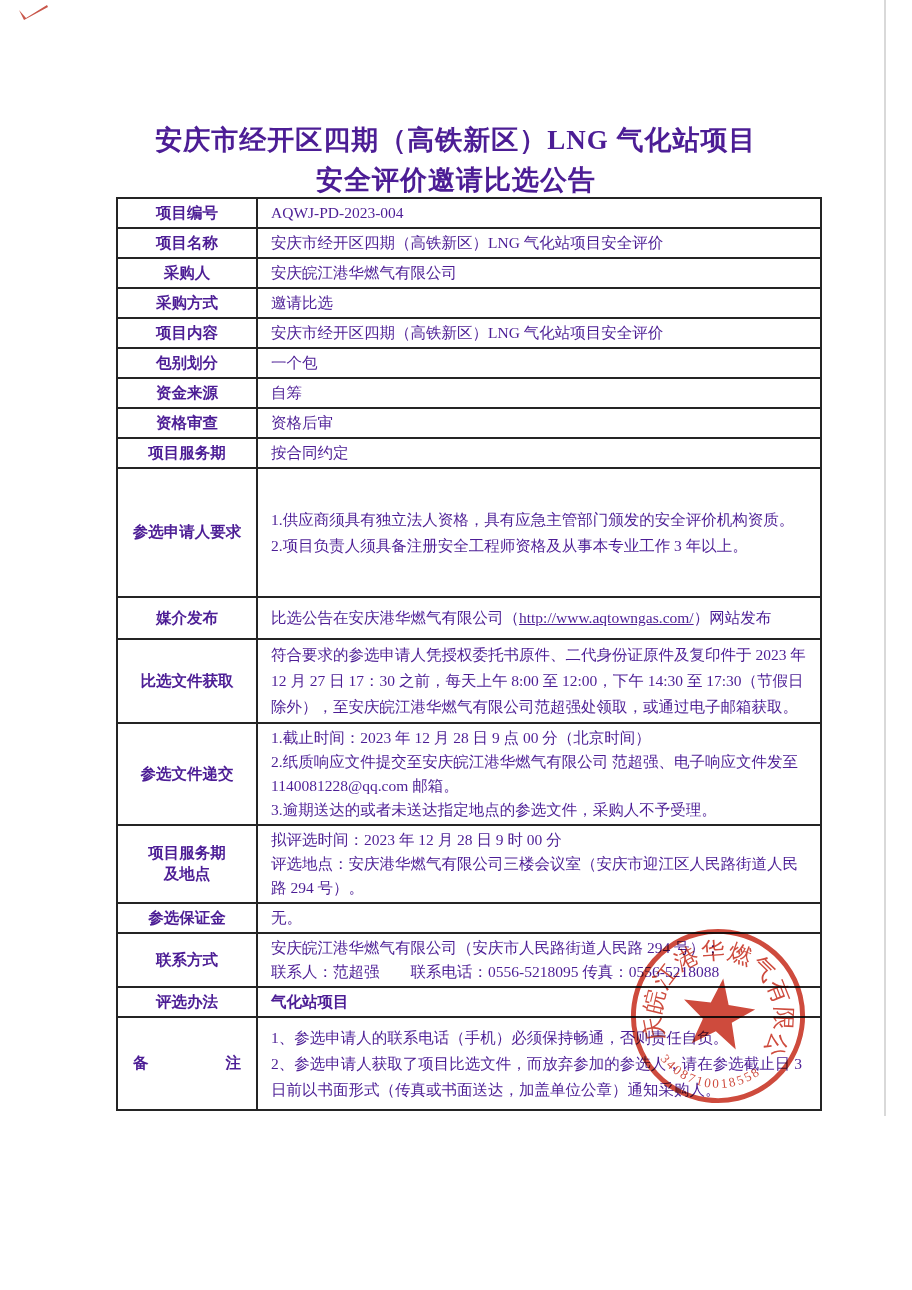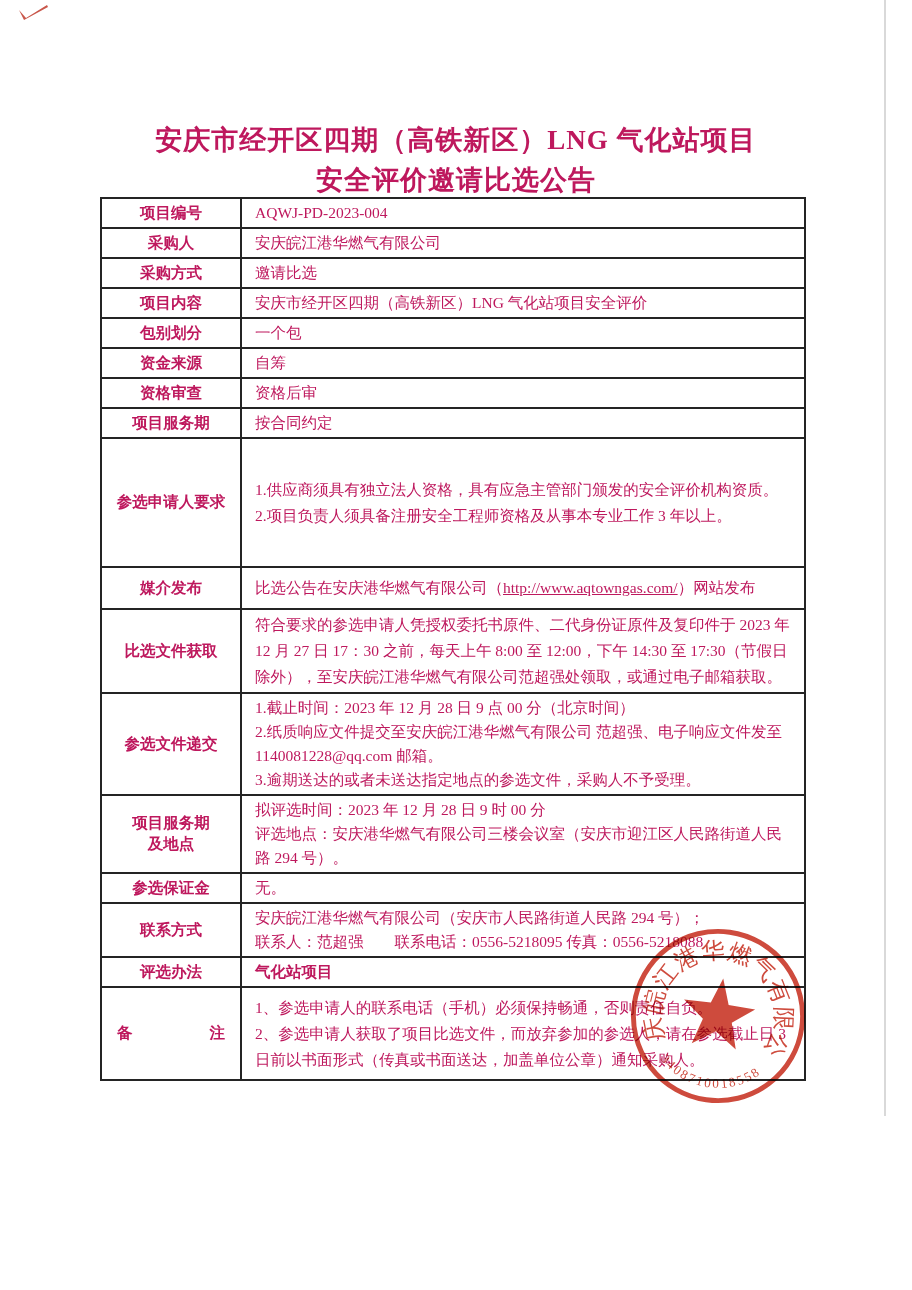--- a/index.html
+++ b/index.html
@@ -1,26 +1,26 @@
 <!DOCTYPE html>
 <html><head>
 <meta charset="utf-8">
 <style>
   html,body{margin:0;padding:0;background:#ffffff;}
   .page{
     position:relative;width:912px;height:1116px;background:#ffffff;overflow:hidden;
-    font-family:"Liberation Serif","DejaVu Serif",serif;color:#be185d;border-radius:23px;
+    font-family:"Liberation Serif","DejaVu Serif",serif;color:#4c1d95;border-radius:23px;
   }
   .scan-edge{position:absolute;top:0;left:884px;width:2px;height:1290px;background:#cfcfcf;opacity:.8;}
   .corner-mark{position:absolute;left:16px;top:3px;}
 
   .doc-title{position:absolute;left:0;top:120px;width:100%;text-align:center;
     font-weight:bold;font-size:27px;line-height:40px;letter-spacing:1px;}
 
-  table.main{position:absolute;left:100px;top:197px;width:706px;border-collapse:collapse;table-layout:fixed;}
+  table.main{position:absolute;left:116px;top:197px;width:706px;border-collapse:collapse;table-layout:fixed;}
   table.main td{border:2px solid #242424;padding:0;overflow:hidden;}
   td.lbl{width:140px;text-align:center;vertical-align:middle;font-weight:bold;font-size:15.5px;}
   td.val{vertical-align:middle;font-size:15.5px;margin-left:48px;}
   .cell-content{display:flex;flex-direction:column;justify-content:center;
     padding:2px 10px 2px 13px;line-height:24px;}
   .cell-line{line-height:inherit;}
   .gap-lg .cell-content{}
   .lh26 .cell-content{line-height:26px;}
   .lh24 .cell-content{line-height:24px;}
   .bold-val{font-weight:bold;}
@@ -50,20 +50,28 @@
     <colgroup>
         <col style="width:140px">
         <col>
       </colgroup>
     <tbody>
       <tr style="height:25px">
         <td class="lbl">项目编号</td>
         <td class="val">
             <div class="cell-content">
               <span>AQWJ-PD-2023-004</span>
+            </div>
+          </td>
+      </tr>
+      <tr style="height:25px">
+        <td class="lbl">项目名称</td>
+        <td class="val">
+            <div class="cell-content">
+              <span>安庆市经开区四期（高铁新区）LNG 气化站项目安全评价</span>
             </div>
           </td>
       </tr>
       <tr style="height:26px">
         <td class="lbl">采购人</td>
         <td class="val">
             <div class="cell-content">
               <span>安庆皖江港华燃气有限公司</span>
             </div>
           </td>

